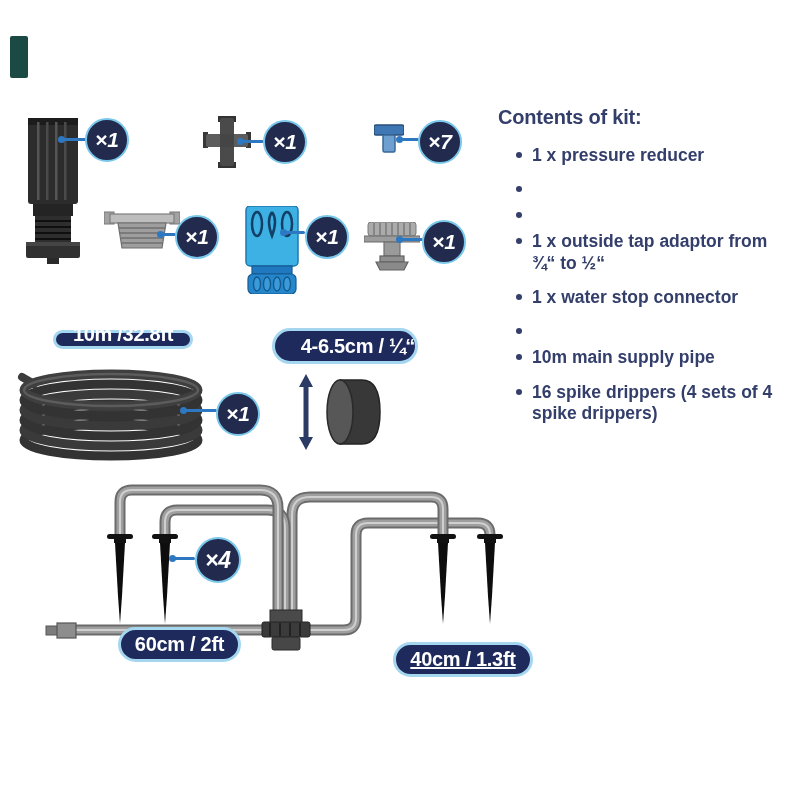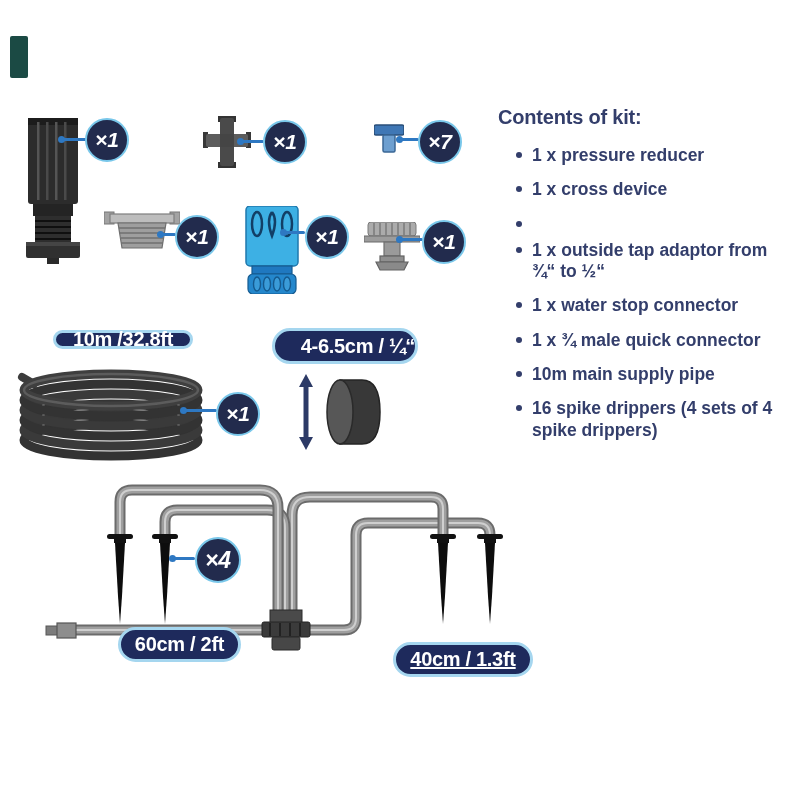--- a/index.html
+++ b/index.html
@@ -148,21 +148,21 @@
       <rect x="16" y="34" width="24" height="6" fill="#8f8f8f" stroke="#636363" stroke-width="1.2"></rect>
       <path d="M12 40 L44 40 L40 48 L16 48 Z" fill="#8a8a8a" stroke="#636363" stroke-width="1.2"></path>
     </svg>
   </div>
   <div class="abs cdot" style="left:396px;top:236px;"></div>
   <div class="abs cline" style="left:399px;top:238px;width:24px;"></div>
   <div class="abs badge" style="left:422px;top:220px;">
     <span>×1</span>
   </div>
 
-  <div class="abs pill" style="left:53px;top:330px;width:140px;height:19px;">
+  <div class="abs pill" style="left:53px;top:330px;width:140px;height:19px;align-items:flex-end;">
     <span>10m /32.8ft</span>
   </div>
 
   <div class="abs" style="left:16px;top:368px;">
     <svg width="190" height="94" viewBox="0 0 190 94">
       <path d="M18 16 l-12 -7" stroke="#3c3c3c" stroke-width="8" stroke-linecap="round"></path>
       <ellipse cx="95" cy="72" rx="87" ry="16" fill="none" stroke="#333333" stroke-width="9"></ellipse>
       <ellipse cx="95" cy="62" rx="87" ry="16" fill="none" stroke="#3a3a3a" stroke-width="9"></ellipse>
       <ellipse cx="95" cy="52" rx="87" ry="16" fill="none" stroke="#333333" stroke-width="9"></ellipse>
       <ellipse cx="95" cy="42" rx="87" ry="16" fill="none" stroke="#3a3a3a" stroke-width="9"></ellipse>
@@ -274,36 +274,34 @@
 
   <div class="abs contents">
     <h2>Contents of kit:</h2>
     <ul class="kit-list">
       <li>
           <span class="dot"></span>
           <span>1 x pressure reducer</span>
         </li>
       <li>
           <span class="dot"></span>
-          <span>1 x cross device</span>
         </li>
       <li>
           <span class="dot"></span>
         </li>
       <li>
           <span class="dot"></span>
           <span>1 x outside tap adaptor from ¾“ to ½“</span>
         </li>
       <li>
           <span class="dot"></span>
           <span>1 x water stop connector</span>
         </li>
       <li>
           <span class="dot"></span>
-          <span>1 x ¾ male quick connector</span>
         </li>
       <li>
           <span class="dot"></span>
           <span>10m main supply pipe</span>
         </li>
       <li>
           <span class="dot"></span>
           <span>16 spike drippers (4 sets of 4 spike drippers)</span>
         </li>
     </ul>

